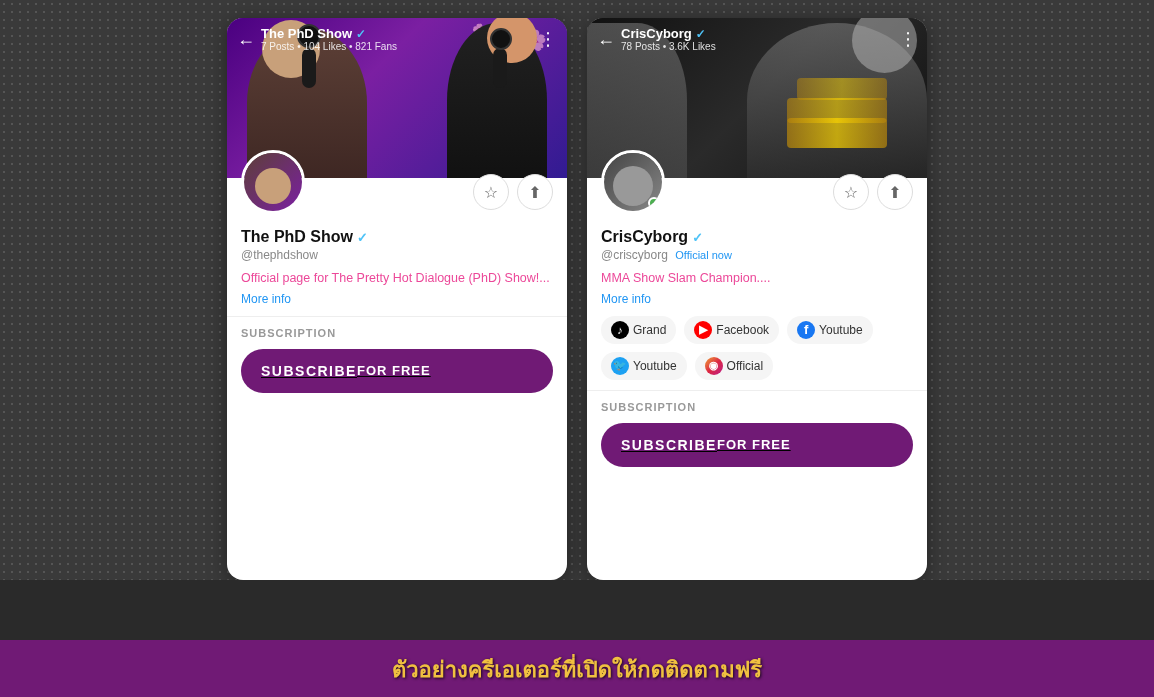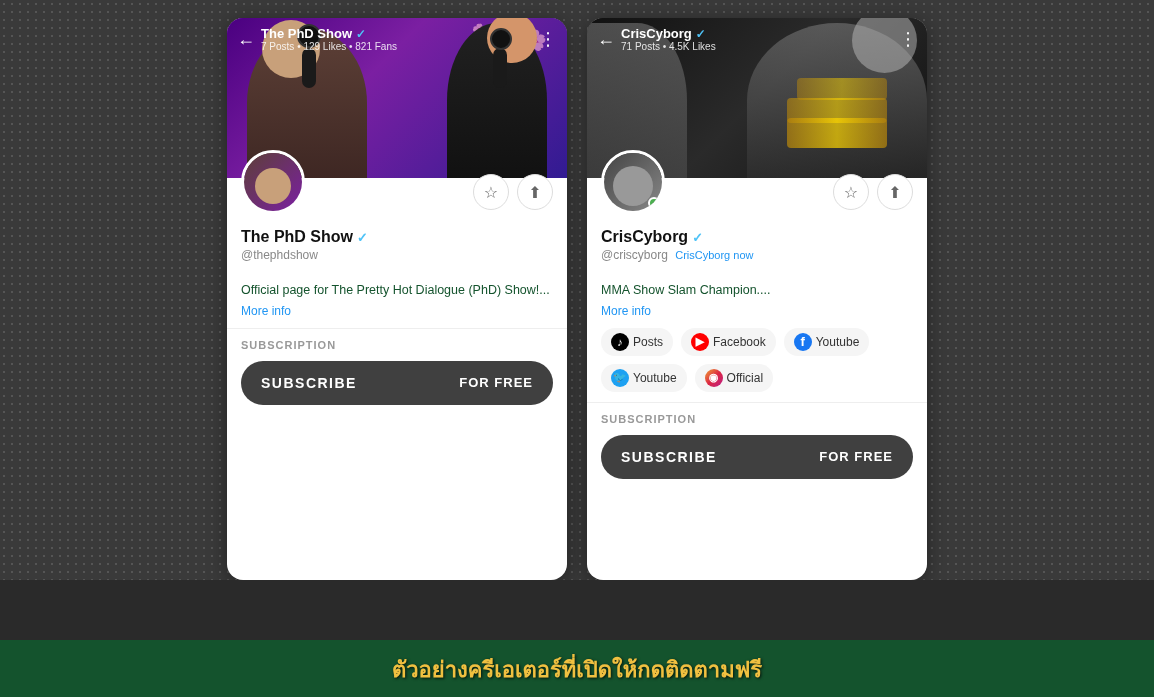--- a/index.html
+++ b/index.html
@@ -186,22 +186,22 @@
     }
 
     .available-now {
       color: #2196f3;
       font-size: 11px;
       margin-left: 4px;
     }
 
     .creator-desc {
       font-size: 12.5px;
-      color: #14532d;
-      margin: 20px 0 4px 0;
+      color: #ec4899;
+      margin: 8px 0 4px 0;
       line-height: 1.4;
     }
 
     .more-info {
       color: #2196f3;
       font-size: 12px;
       cursor: pointer;
       margin-bottom: 10px;
     }
 
@@ -253,47 +253,48 @@
     
     .subscription-label {
       font-size: 11px;
       font-weight: 700;
       color: #999;
       letter-spacing: 1px;
       margin-bottom: 10px;
     }
 
     .subscribe-bar {
-      background: #404040;
+      background: #701a75;
       border-radius: 30px;
       display: flex;
       align-items: center;
-      justify-content: space-between;
+      justify-content: flex-start;
       padding: 14px 20px;
       cursor: pointer;
+      text-decoration: underline;
     }
 
     .subscribe-text {
       font-size: 14px;
       font-weight: 700;
       color: #fff;
       letter-spacing: 1.5px;
     }
 
     .for-free-text {
       font-size: 13px;
       font-weight: 700;
       color: #fff;
       letter-spacing: 1px;
     }
 
     
     .bottom-text-bar {
       width: 100%;
-      background: #14532d;
+      background: #701a75;
       padding: 12px 0 10px 0;
       text-align: center;
       flex-shrink: 0;
     }
 
     .thai-text {
       color: #f0c040;
       font-size: 22px;
       font-weight: 700;
       text-shadow: 1px 1px 3px rgba(0,0,0,0.8);
@@ -393,21 +394,21 @@
       </div>
 
       <div class="banner-header">
         <div class="banner-header-left">
           <span class="back-arrow">←</span>
           <div class="banner-title-block">
             <span class="banner-title-text">
               <span>The PhD Show</span>
               <span class="check-icon">✓</span>
             </span>
-            <span class="banner-subtitle-text">7 Posts • 129 Likes • 821 Fans</span>
+            <span class="banner-subtitle-text">7 Posts • 104 Likes • 821 Fans</span>
           </div>
         </div>
         <span class="three-dots">⋮</span>
       </div>
     </div>
 
     <div class="card-avatar-row">
       <div class="avatar-circle">
         <div class="avatar-phd-inner">
           <div style="width:100%;height:100%;background:linear-gradient(135deg,#5d4037,#7b1fa2);display:flex;align-items:center;justify-content:center;">
@@ -456,21 +457,21 @@
         <div style="position:absolute;left:0;bottom:0;width:100px;height:155px;background:linear-gradient(180deg,#888 0%,#555 100%);border-radius:0 50% 0 0;opacity:0.5;"></div>
       </div>
       <div class="banner-header">
         <div class="banner-header-left">
           <span class="back-arrow">←</span>
           <div class="banner-title-block">
             <span class="banner-title-text">
               <span>CrisCyborg</span>
               <span class="check-icon">✓</span>
             </span>
-            <span class="banner-subtitle-text">71 Posts • 4.5K Likes</span>
+            <span class="banner-subtitle-text">78 Posts • 3.6K Likes</span>
           </div>
         </div>
         <span class="three-dots">⋮</span>
       </div>
     </div>
 
     <div class="card-avatar-row">
       <div class="avatar-circle" style="position:relative;">
         <div class="avatar-cris-inner">
           <div style="width:100%;height:100%;background:linear-gradient(135deg,#444,#888);display:flex;align-items:center;justify-content:center;">
@@ -485,29 +486,29 @@
       </div>
     </div>
 
     <div class="card-body">
       <div class="creator-name">
         <span>CrisCyborg</span>
         <span style="color:#4fc3f7;font-size:13px;">✓</span>
       </div>
       <div class="creator-handle">
         <span>@criscyborg</span>
-        <span class="available-now">CrisCyborg now</span>
+        <span class="available-now">Official now</span>
       </div>
       <div class="creator-desc">MMA Show Slam Champion....</div>
       <div class="more-info">More info</div>
 
       <div class="social-links">
         <div class="social-badge">
           <span class="social-icon tiktok-icon">♪</span>
-          <span>Posts</span>
+          <span>Grand</span>
         </div>
         <div class="social-badge">
           <span class="social-icon youtube-icon">▶</span>
           <span>Facebook</span>
         </div>
         <div class="social-badge">
           <span class="social-icon facebook-icon" style="font-size:13px;font-weight:bold;">f</span>
           <span>Youtube</span>
         </div>
         <div class="social-badge">

